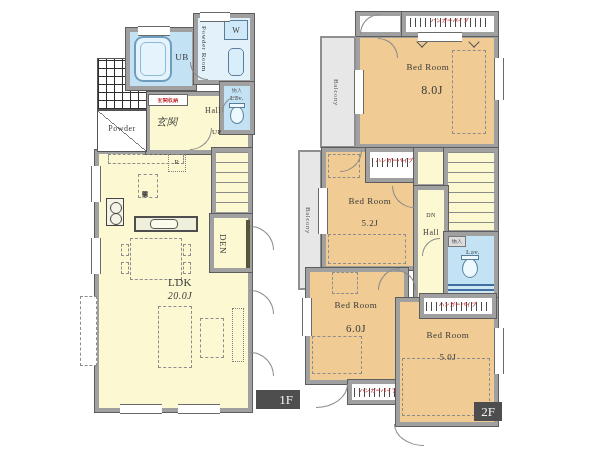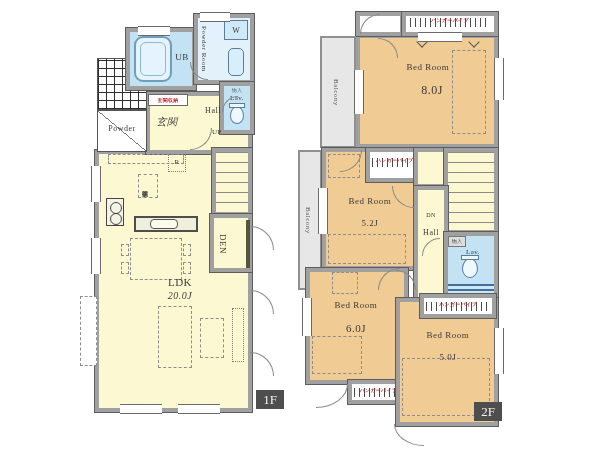--- a/index.html
+++ b/index.html
@@ -127,21 +127,21 @@
     <div class="win" style="left:138px;top:26px;width:32px;height:8px;"></div>
     <div class="win" style="left:200px;top:12px;width:30px;height:8px;"></div>
 
     <div class="arc arc-tr" style="left:250px;top:226px;width:24px;height:24px;"></div>
     <div class="arc arc-tr" style="left:250px;top:290px;width:24px;height:24px;"></div>
     <div class="arc arc-tr" style="left:250px;top:352px;width:24px;height:24px;"></div>
     <div class="arc arc-br" style="left:190px;top:128px;width:22px;height:22px;"></div>
     <div class="arc arc-bl" style="left:190px;top:62px;width:18px;height:18px;"></div>
     <div class="arc arc-tl" style="left:222px;top:96px;width:16px;height:16px;"></div>
 
-    <div class="badge" style="left:256px;top:390px;width:28px;height:19px;">1F</div>
+    <div class="badge" style="left:256px;top:390px;width:28px;height:19px;padding-left:16px;">1F</div>
   </div>
 
   <div>
 
     <div class="room r2" style="left:356px;top:34px;width:142px;height:114px;"></div>
     <div class="dash" style="left:452px;top:50px;width:34px;height:84px;"></div>
     <div class="lbl" style="left:390px;top:62px;width:76px;font-size:9px;">Bed Room</div>
     <div class="lbl" style="left:394px;top:84px;width:76px;font-size:12px;">8.0J</div>
 
     <div class="room wht" style="left:356px;top:12px;width:48px;height:24px;"></div>

